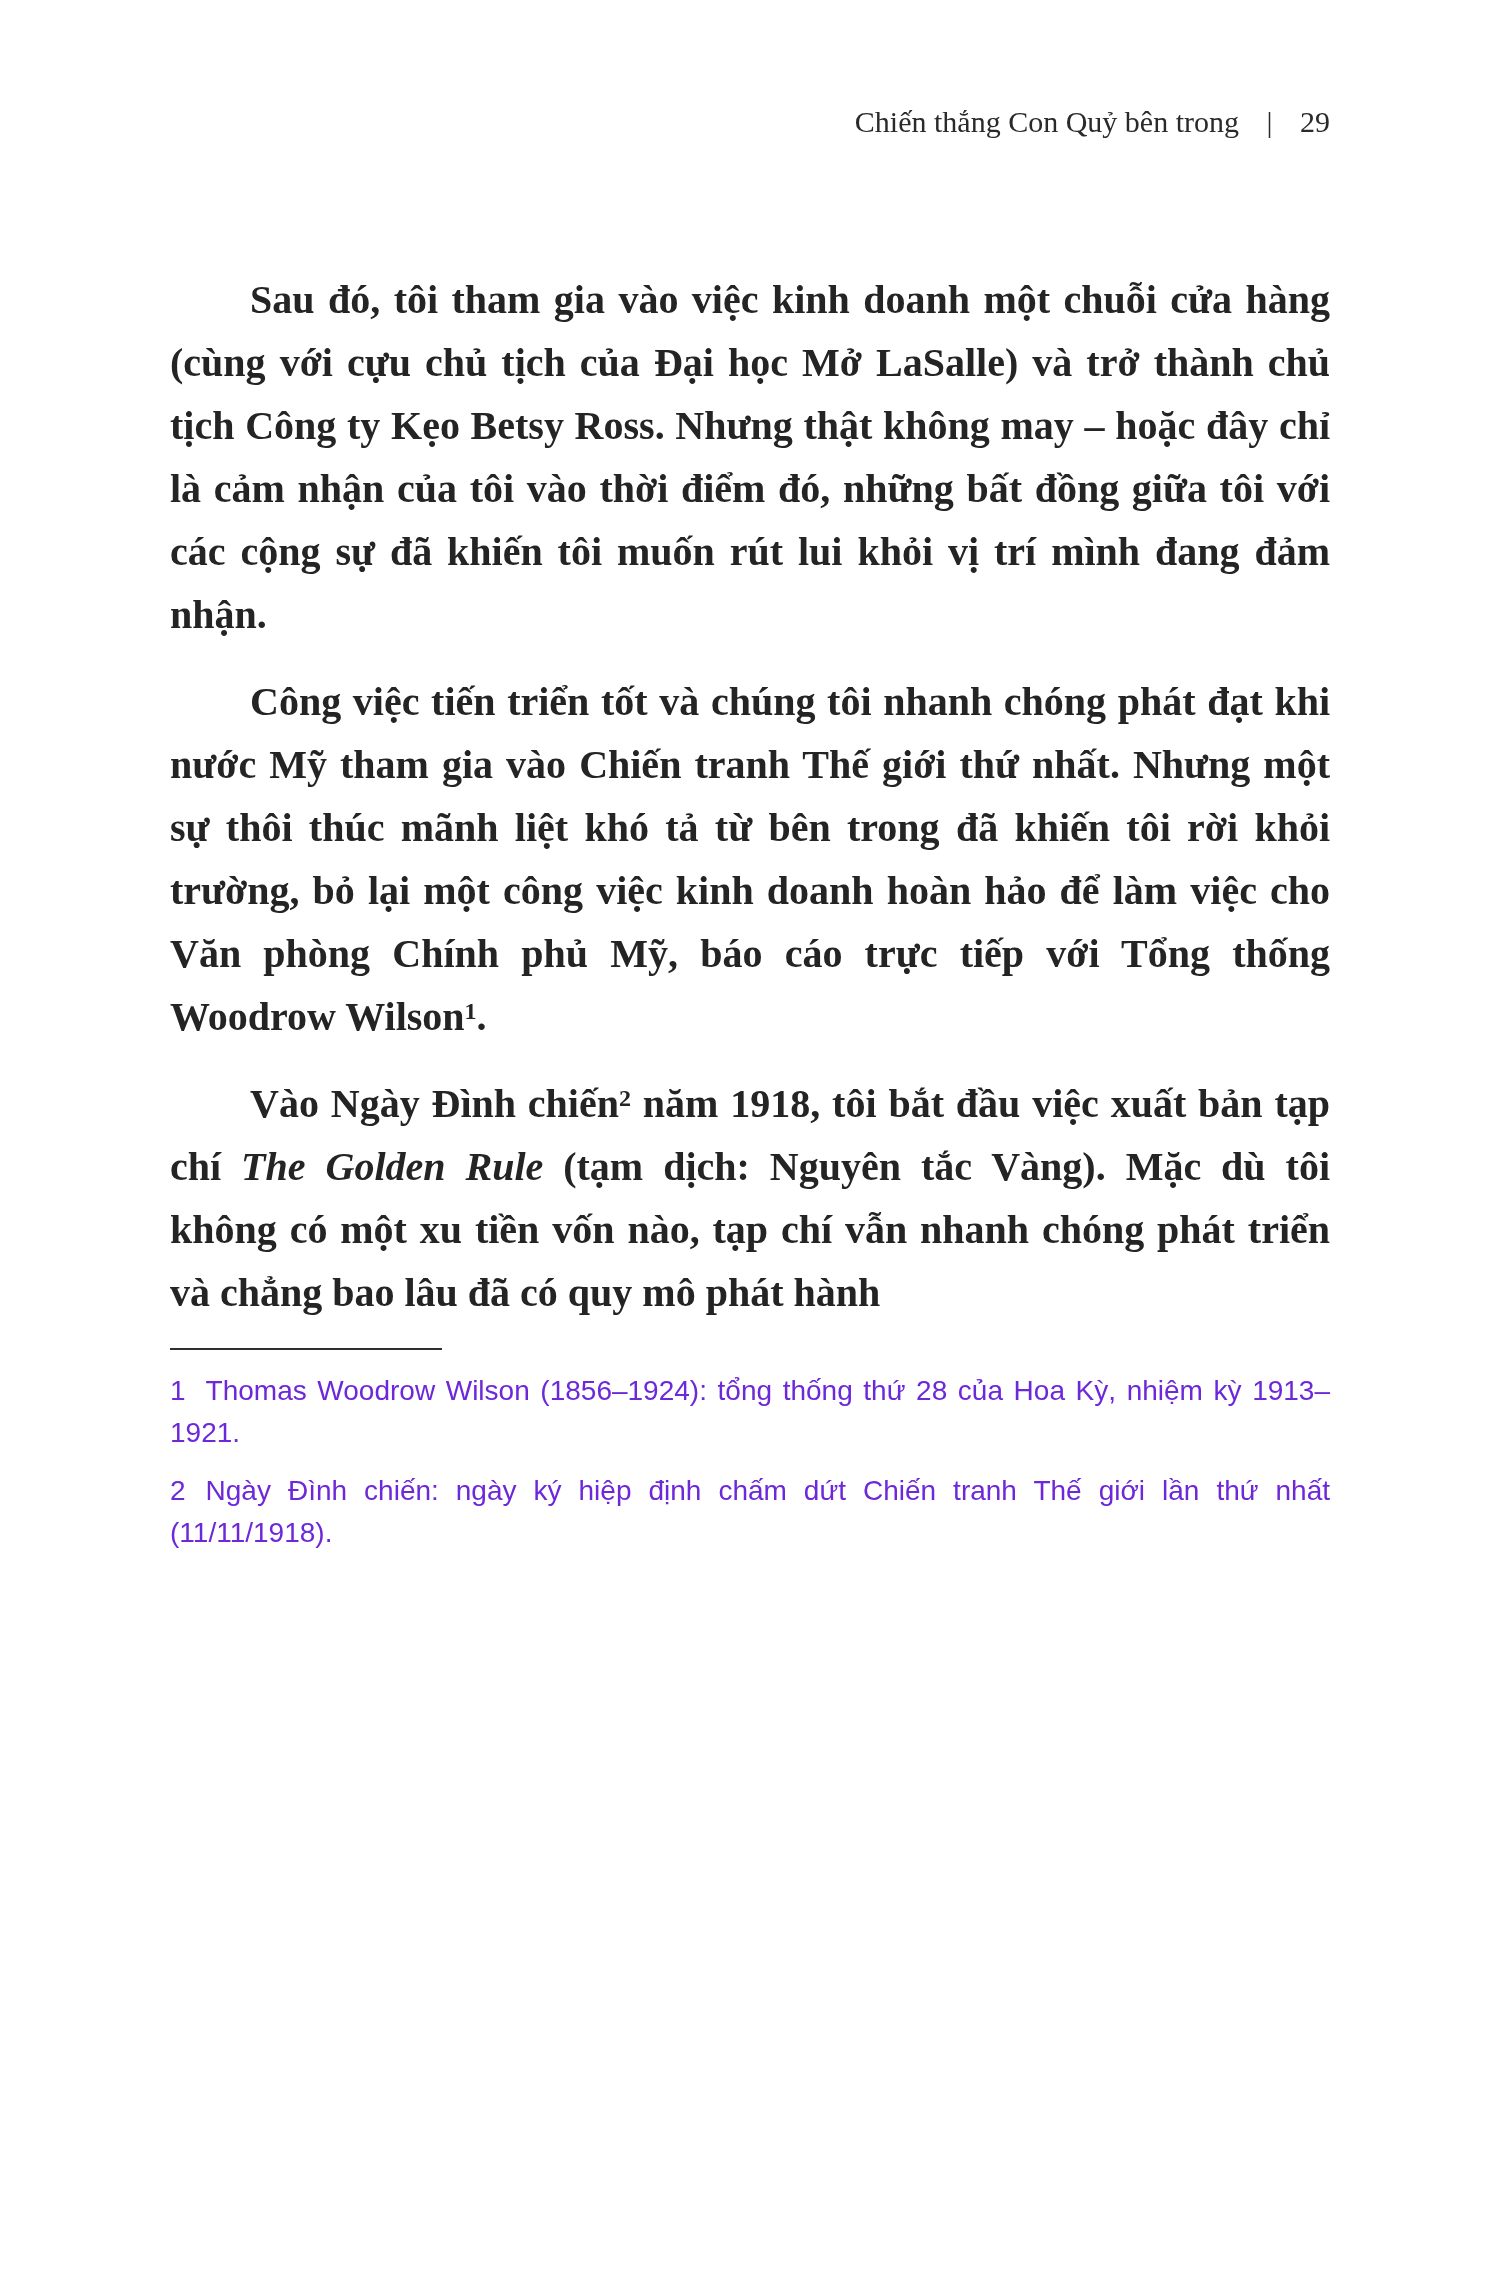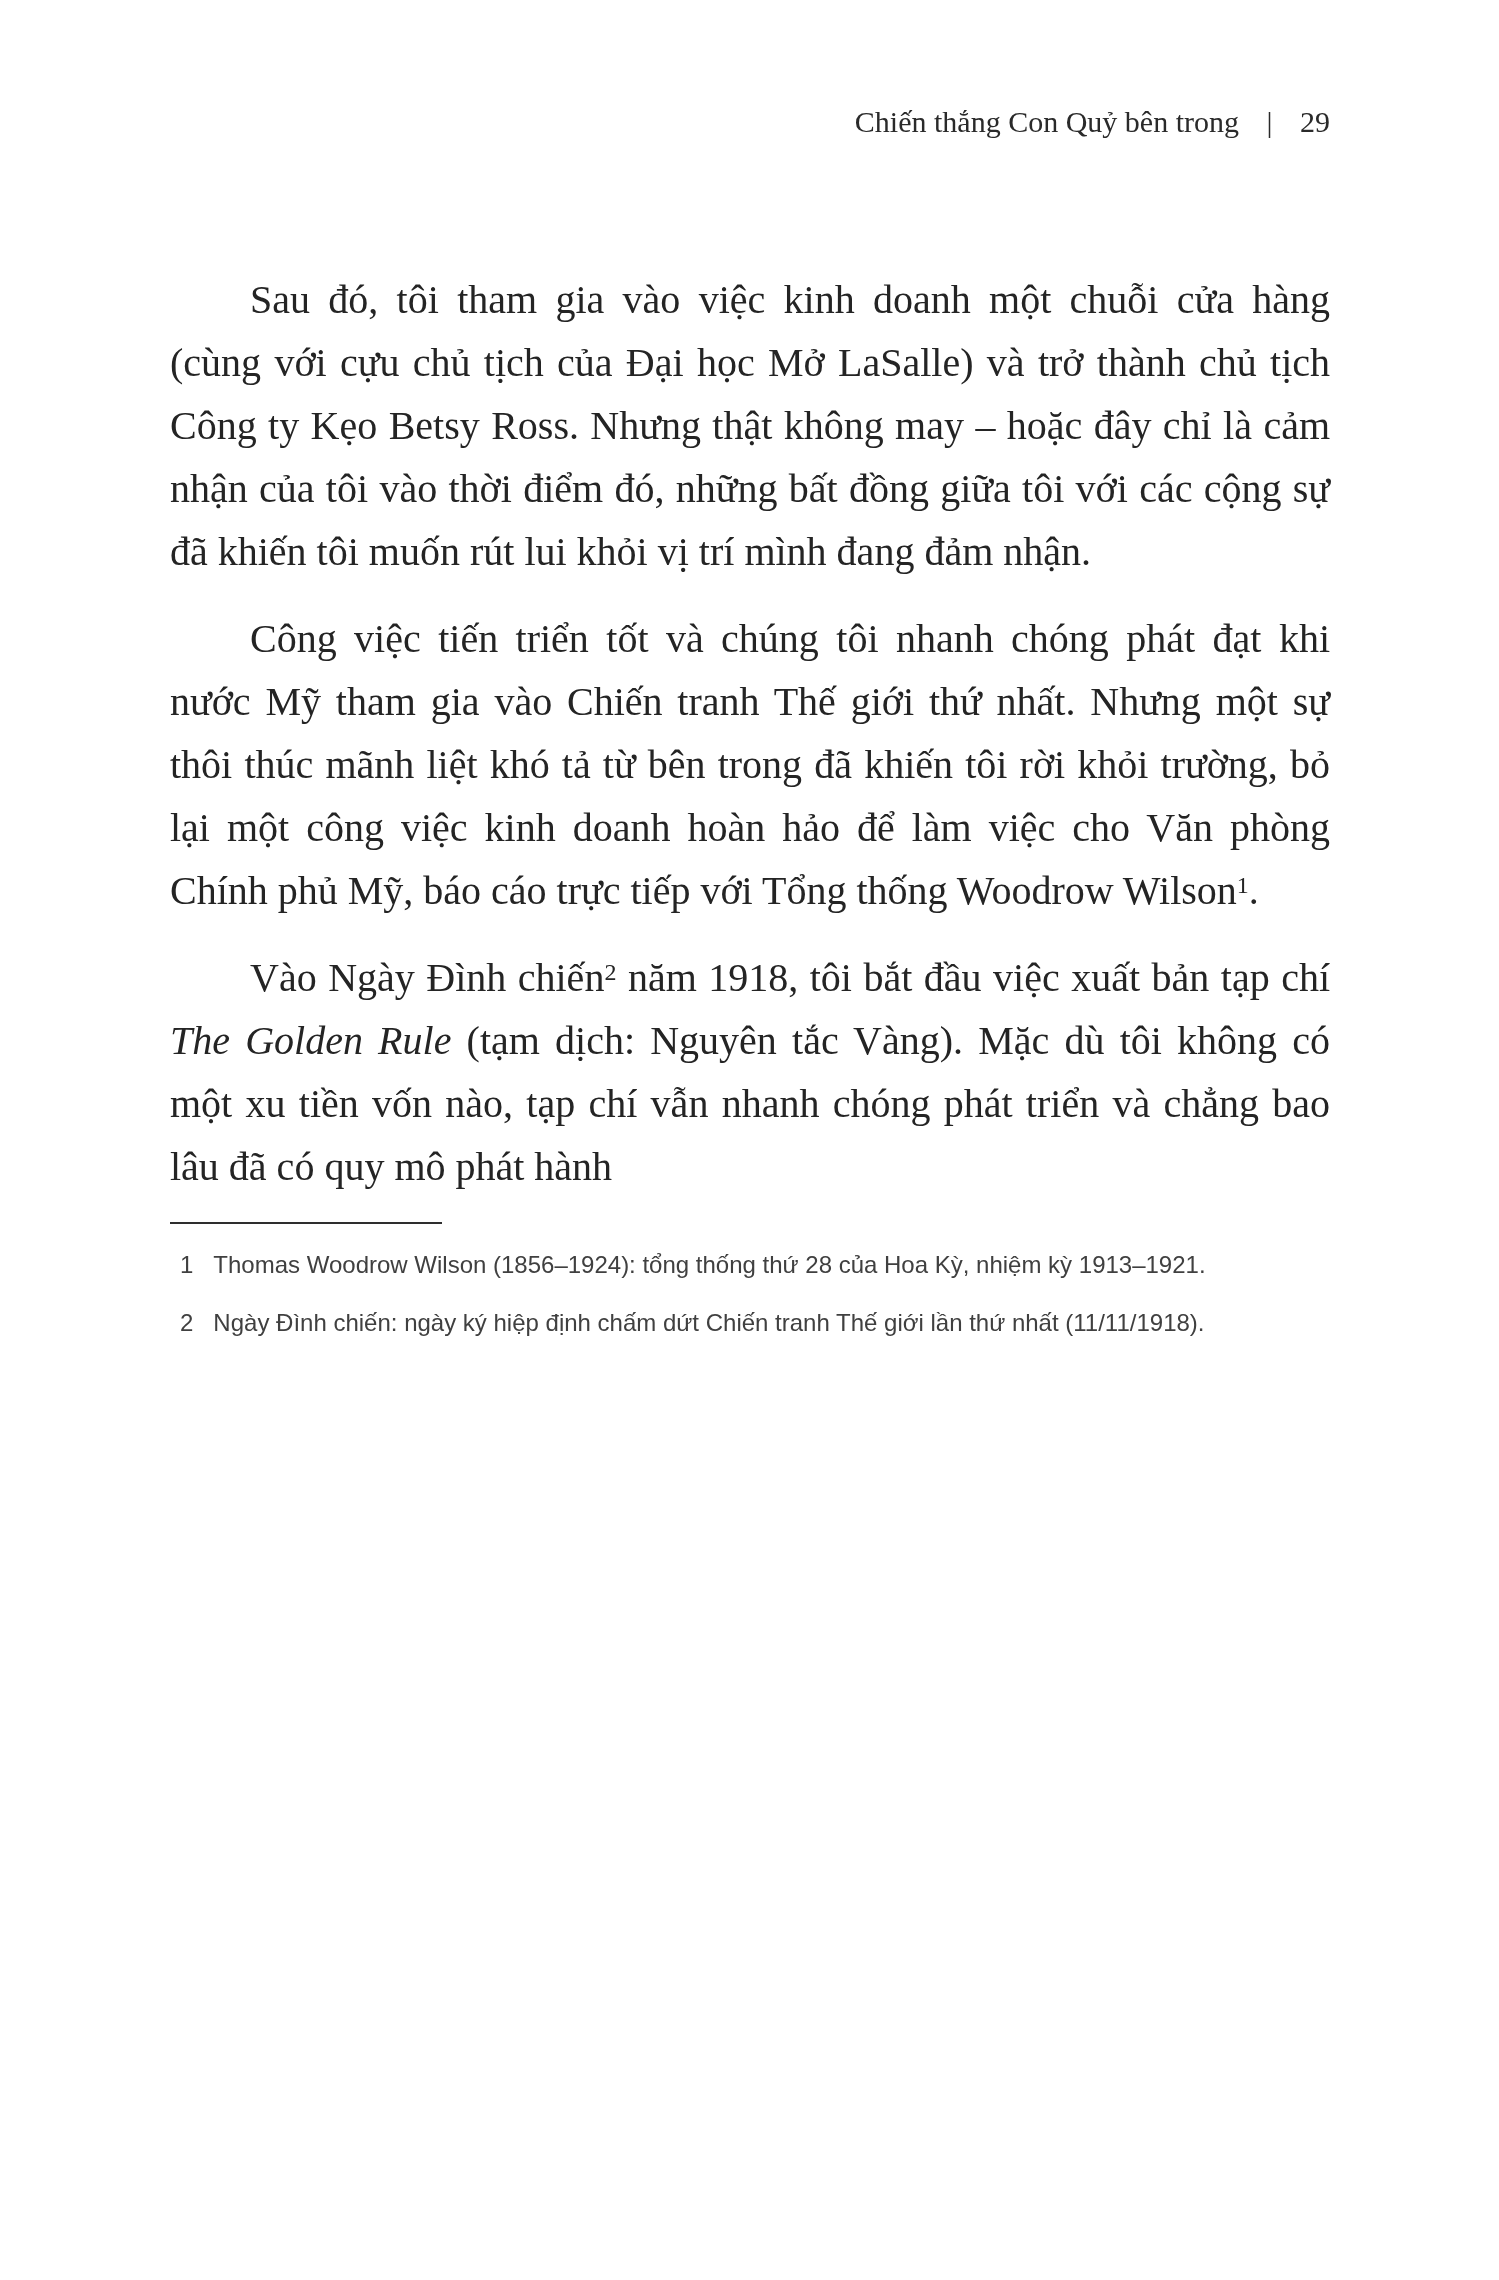--- a/index.html
+++ b/index.html
@@ -33,20 +33,21 @@
   .body-text {
     font-size: 40px;
     line-height: 63px;
     text-align: justify;
   }
   .para {
     margin: 0 0 24px 0;
   }
   .para.indent {
     text-indent: 80px;
+    font-weight: bold;
   }
   .para em {
     font-style: italic;
   }
   .para sup {
     font-size: 0.6em;
     line-height: 0;
     position: relative;
     top: -0.45em;
     vertical-align: baseline;
@@ -54,25 +55,25 @@
   .footnotes {
     margin-top: 14px;
   }
   .fn-rule {
     width: 272px;
     border-top: 2px solid #2e2e2e;
     margin: 0 0 20px 0;
   }
   .footnote {
     font-family: "Liberation Sans", sans-serif;
-    font-size: 24px;
+    font-size: 28px;
     line-height: 42px;
     text-align: justify;
-    margin: 0 0 16px 10px;
-    color: #404040;
+    margin: 0 0 16px 0;
+    color: #6d28d9;
   }
   .fn-marker {
     margin-right: 20px;
   }
 </style>
 </head>
 <body>
 
 <div class="page">
 

